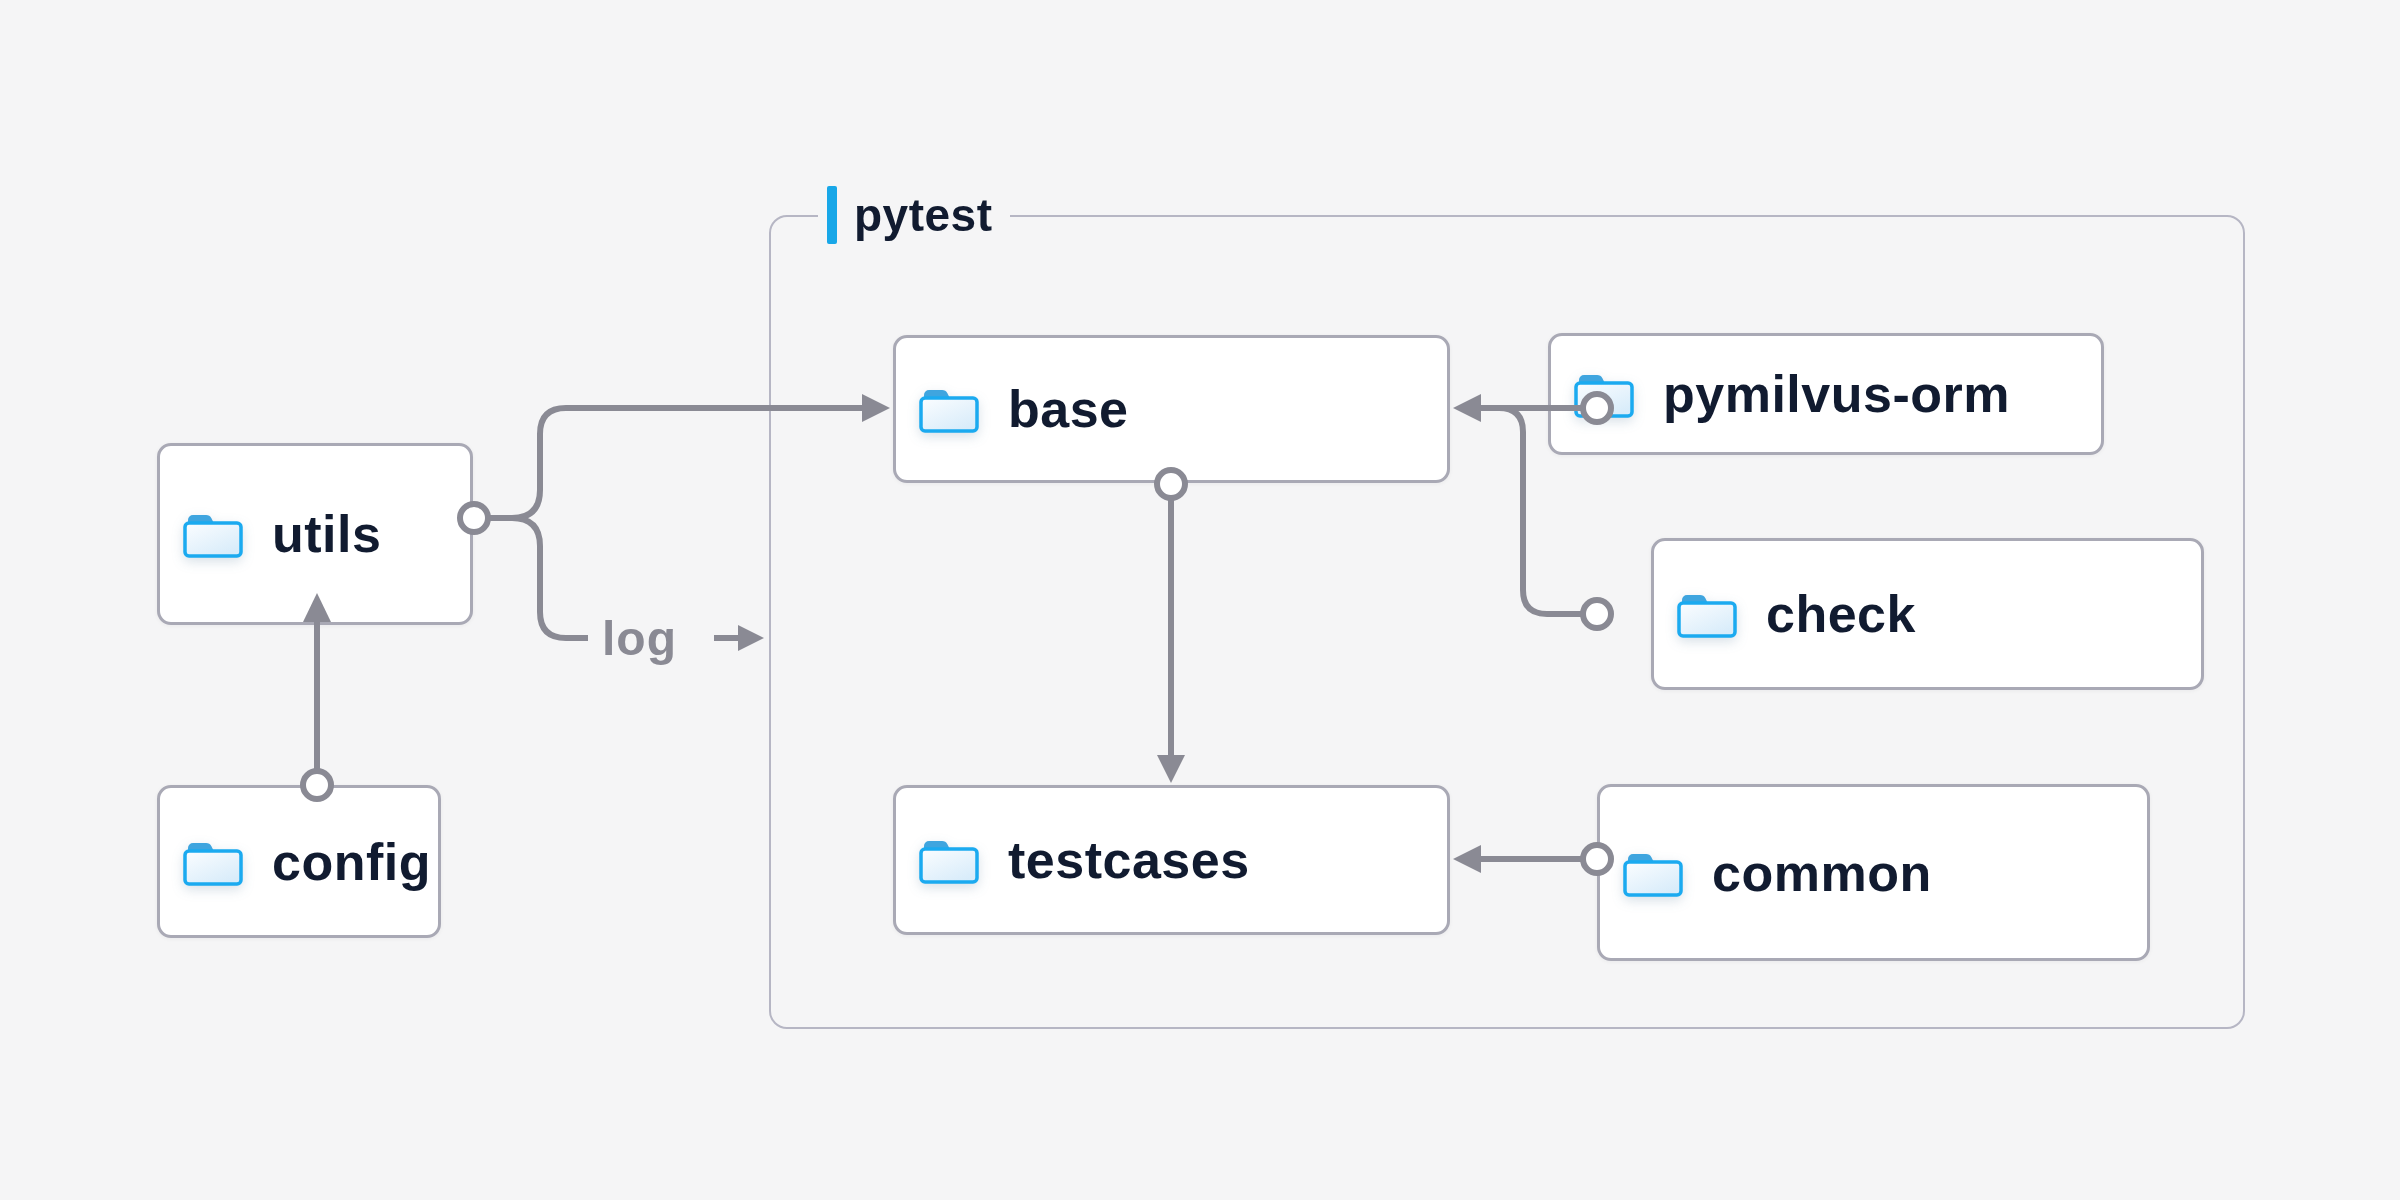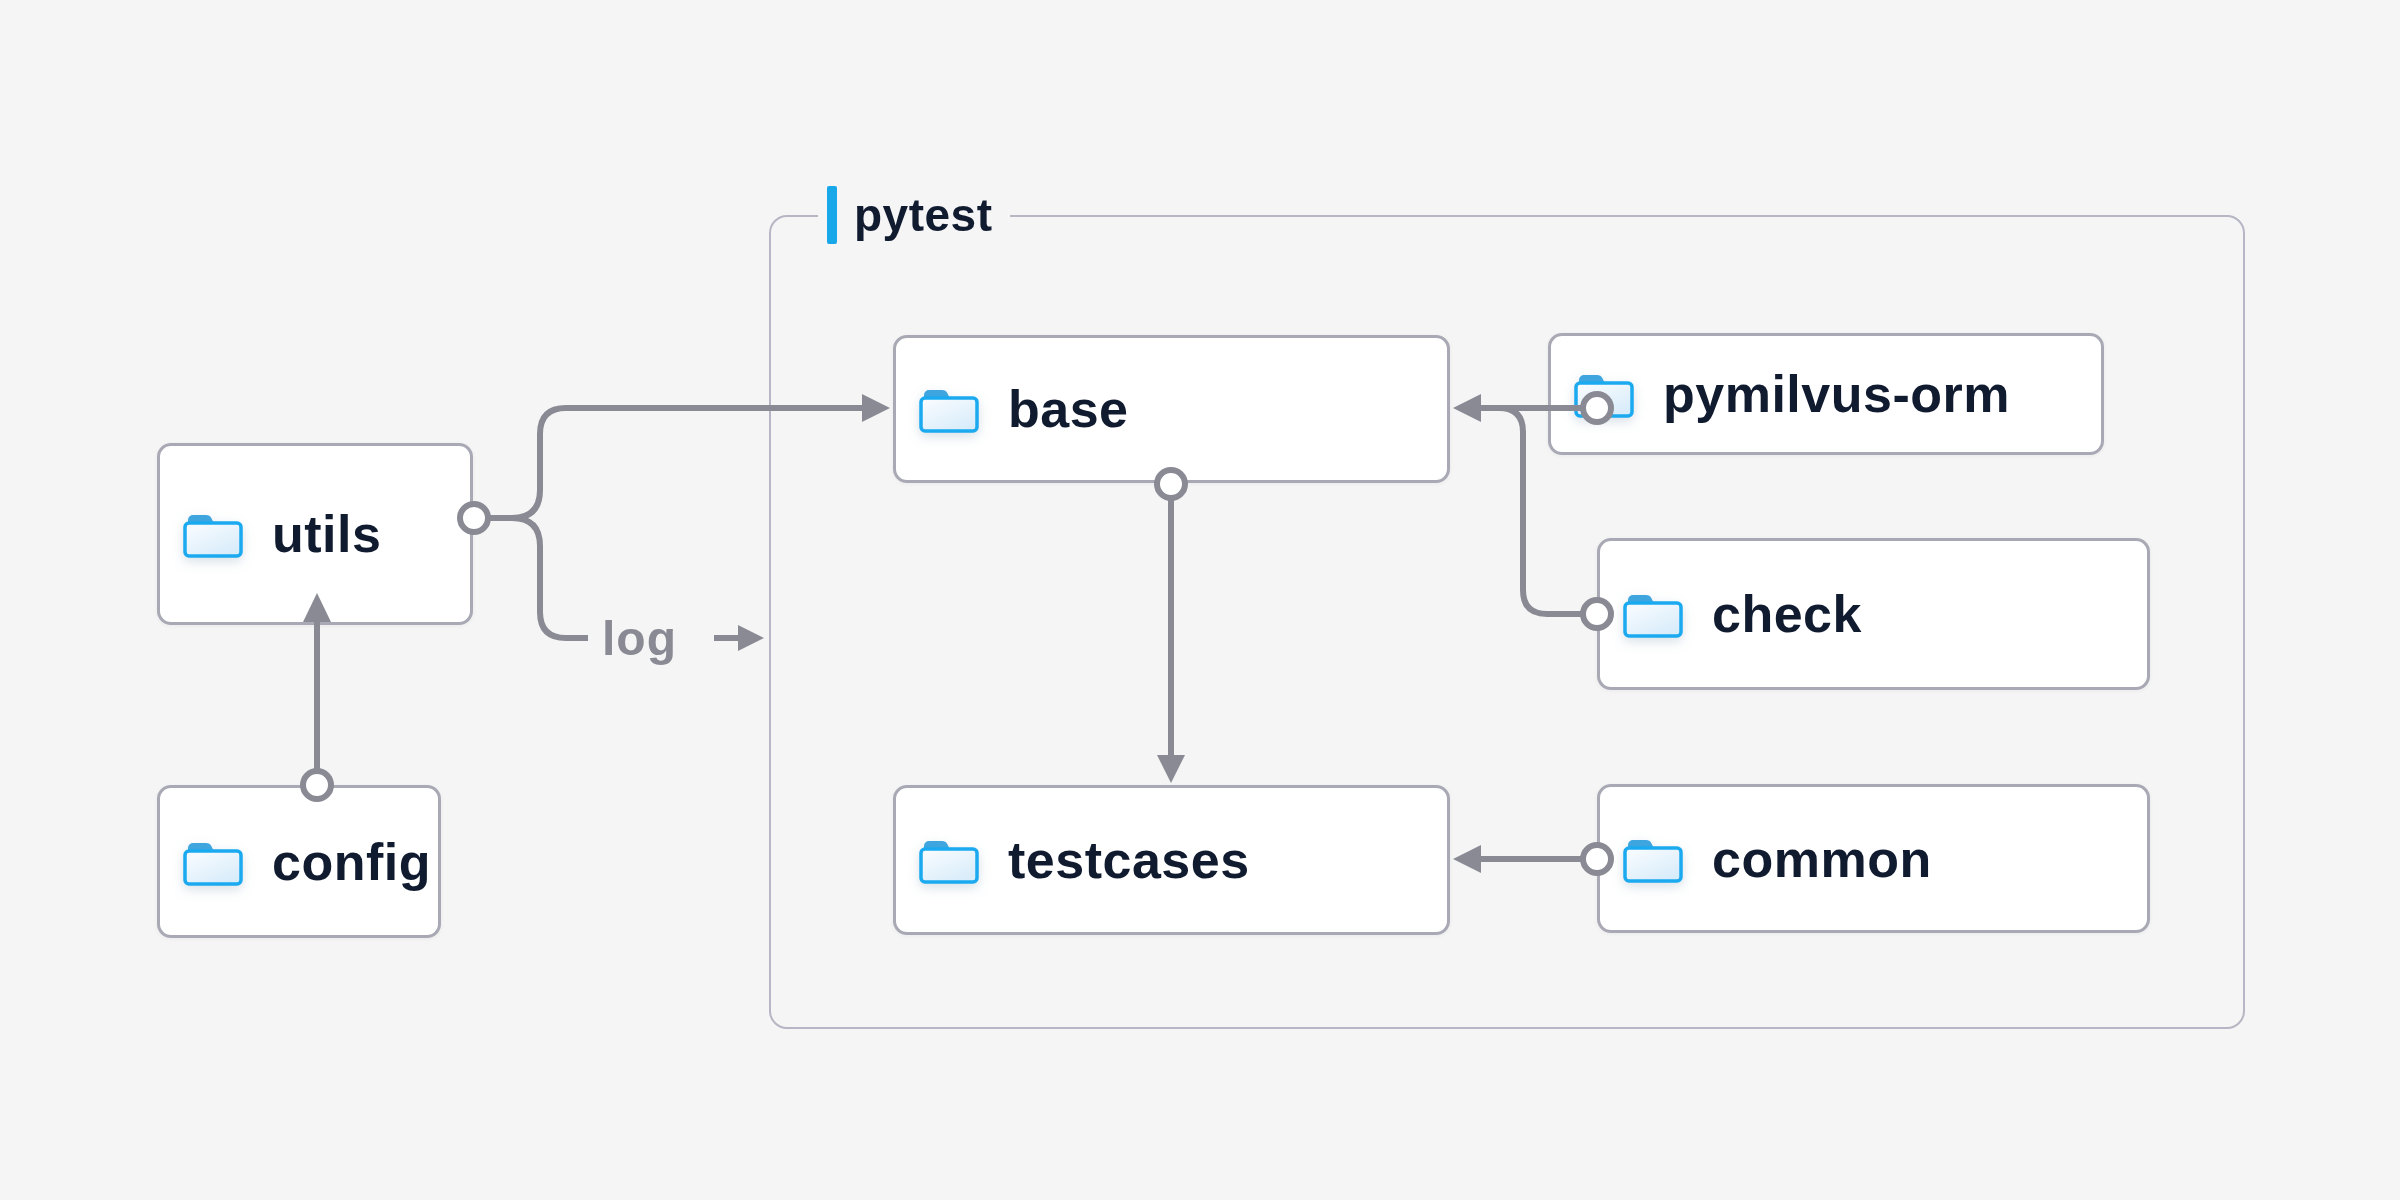--- a/index.html
+++ b/index.html
@@ -48,22 +48,22 @@
     font-size:52px;font-weight:700;color:var(--text);
     letter-spacing:0.5px;white-space:nowrap;
   }
   .folder{flex:0 0 auto;filter:drop-shadow(0 4px 6px rgba(40,90,130,0.18));}
 
   #node-utils    {left:157px;top:443px;width:316px;height:182px;}
   #node-config   {left:157px;top:785px;width:284px;height:153px;}
   #node-base     {left:893px;top:335px;width:557px;height:148px;}
   #node-testcases{left:893px;top:785px;width:557px;height:150px;}
   #node-pymilvus {left:1548px;top:333px;width:556px;height:122px;}
-  #node-check    {left:1597px;top:538px;width:553px;height:152px;}
-  #node-common   {left:1597px;top:784px;width:553px;height:149px;}
+  #node-check    {left:1651px;top:538px;width:553px;height:152px;}
+  #node-common   {left:1597px;top:784px;width:553px;height:177px;}
 
   
   svg.edges{
     position:absolute;inset:0;width:2400px;height:1200px;
     z-index:3;pointer-events:none;
   }
   .edge{stroke:var(--line);stroke-width:6;fill:none;}
   .head{fill:var(--line);stroke:none;}
   .dot{fill:#ffffff;stroke:var(--line);stroke-width:6;}
 

